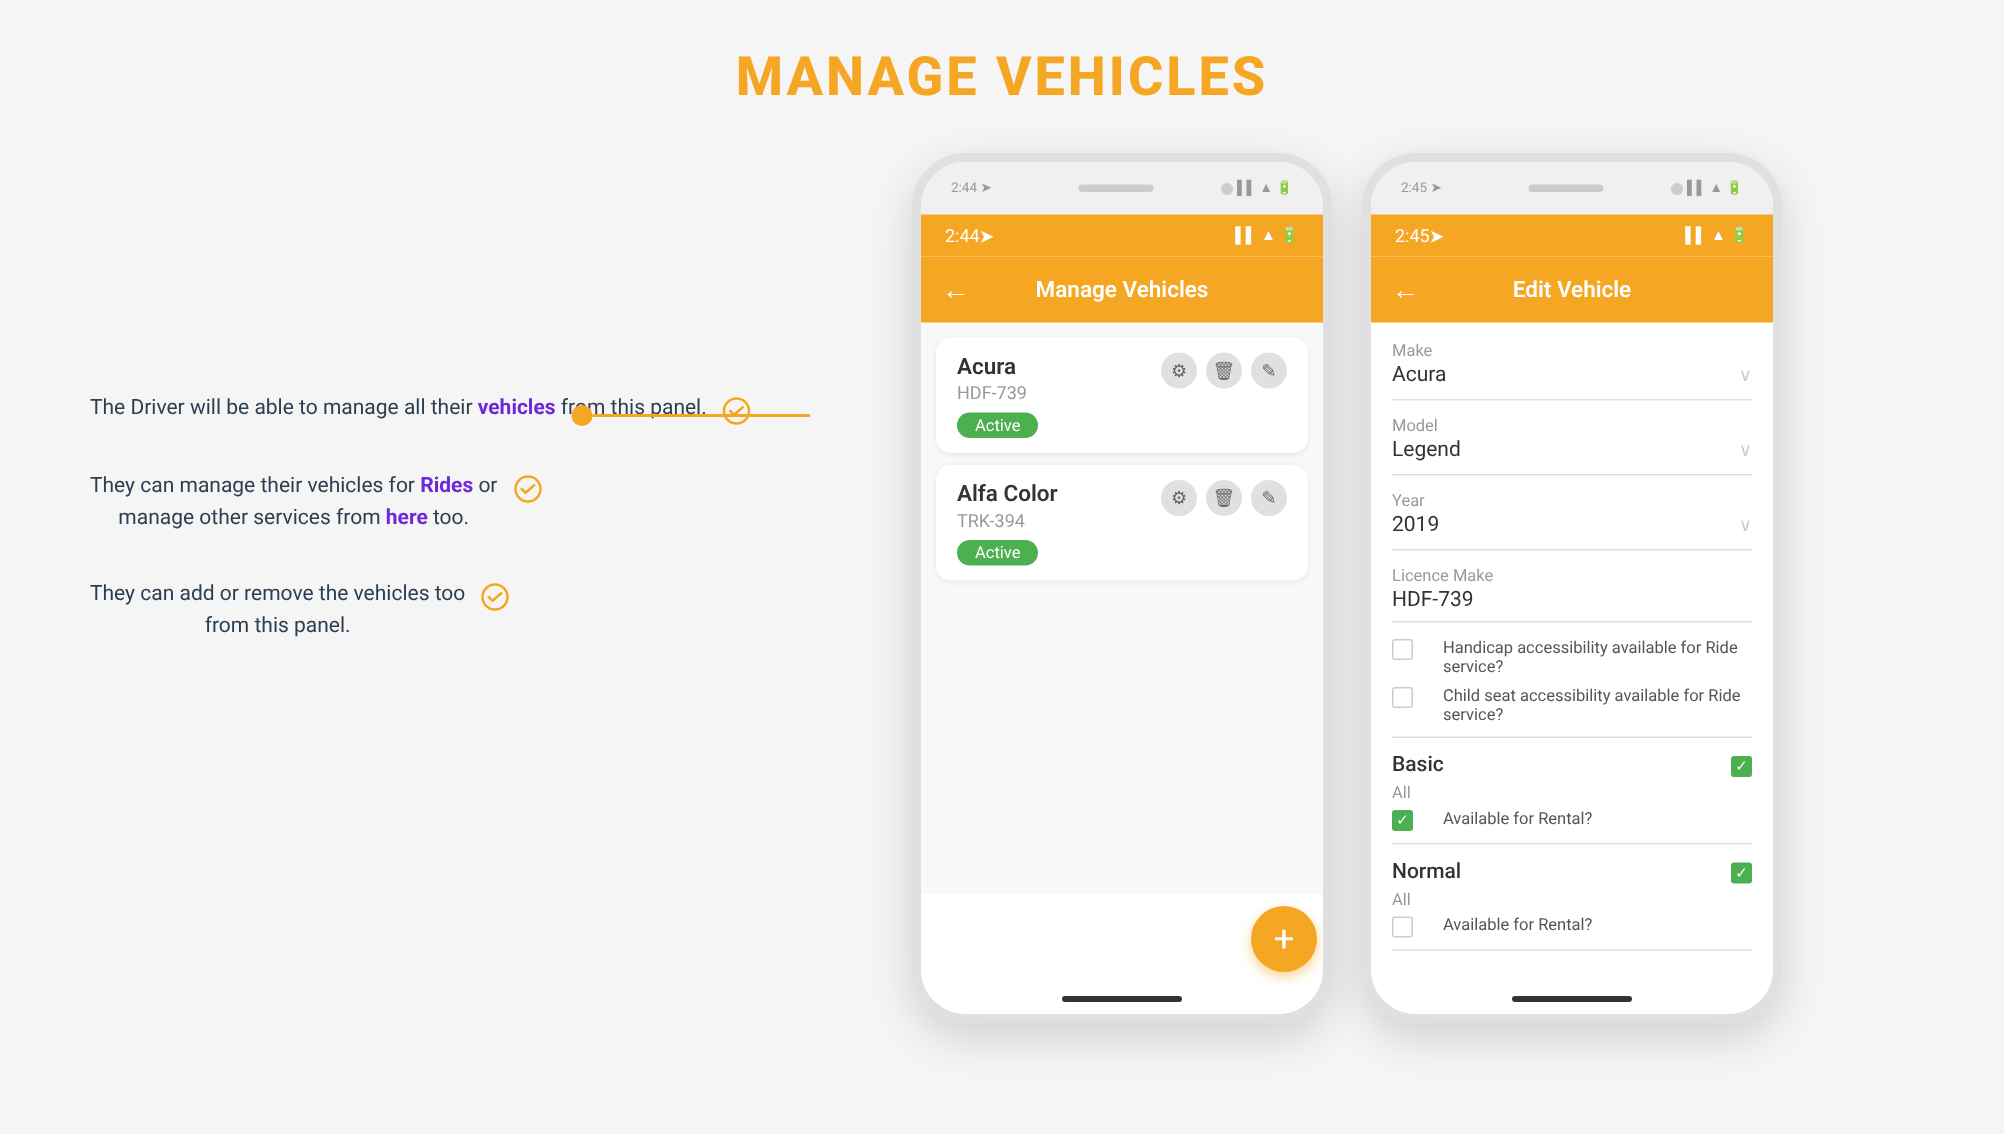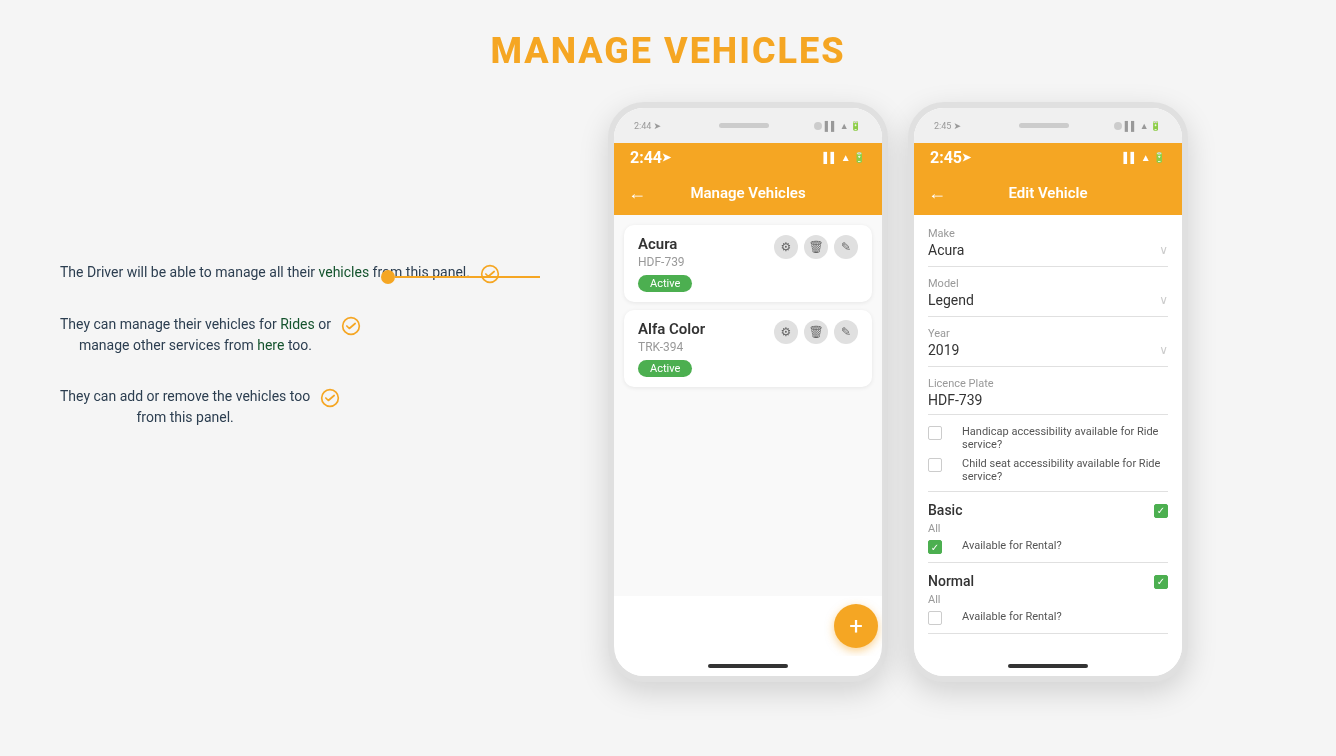--- a/index.html
+++ b/index.html
@@ -51,22 +51,22 @@
       position: relative;
     }
 
     .annotation-text {
       font-size: 14px;
       line-height: 1.5;
       text-align: center;
     }
 
     .annotation-text .highlight {
-      color: #14532d;
-      font-weight: 400;
+      color: #6d28d9;
+      font-weight: 700;
     }
 
     .annotation-text-dark {
       color: #2c3e50;
     }
 
     .check-icon {
       width: 20px;
       height: 20px;
       flex-shrink: 0;
@@ -133,22 +133,22 @@
       align-items: center;
       justify-content: space-between;
       padding: 0 16px;
       font-size: 11px;
       color: white;
       font-weight: 600;
       flex-shrink: 0;
     }
 
     .status-time {
-      font-weight: 700;
-      font-size: 16px;
+      font-weight: 400;
+      font-size: 12px;
     }
 
     .status-icons {
       display: flex;
       gap: 3px;
       align-items: center;
       font-size: 10px;
     }
 
     
@@ -593,21 +593,21 @@
 
         <div class="form-field">
           <div class="form-label">Year</div>
           <div class="form-value">
             <span>2019</span>
             <span class="form-chevron">∨</span>
           </div>
         </div>
 
         <div class="form-input-field">
-          <div class="form-label">Licence Plate</div>
+          <div class="form-label">Licence Make</div>
           <div class="form-value">
             <span>HDF-739</span>
           </div>
         </div>
 
 
         <div style="display:flex;flex-direction:column;gap:6px;border-bottom:1px solid #e0e0e0;padding-bottom:8px;">
           <div class="checkbox-row">
             <div class="checkbox-box"></div>
             <span>Handicap accessibility available for Ride service?</span>

